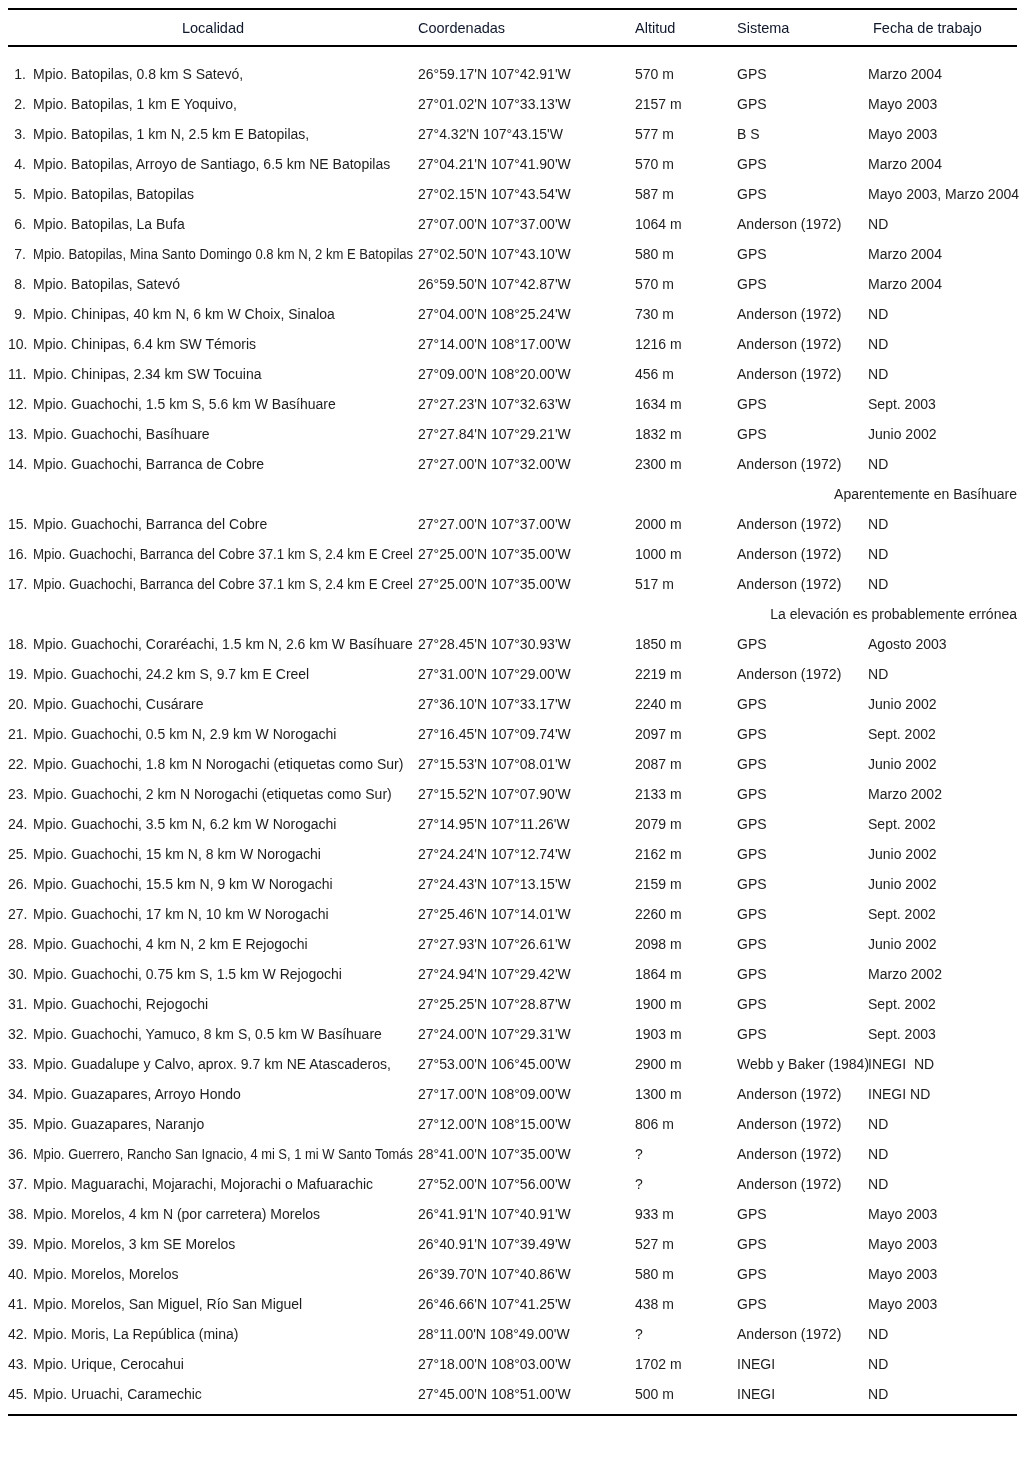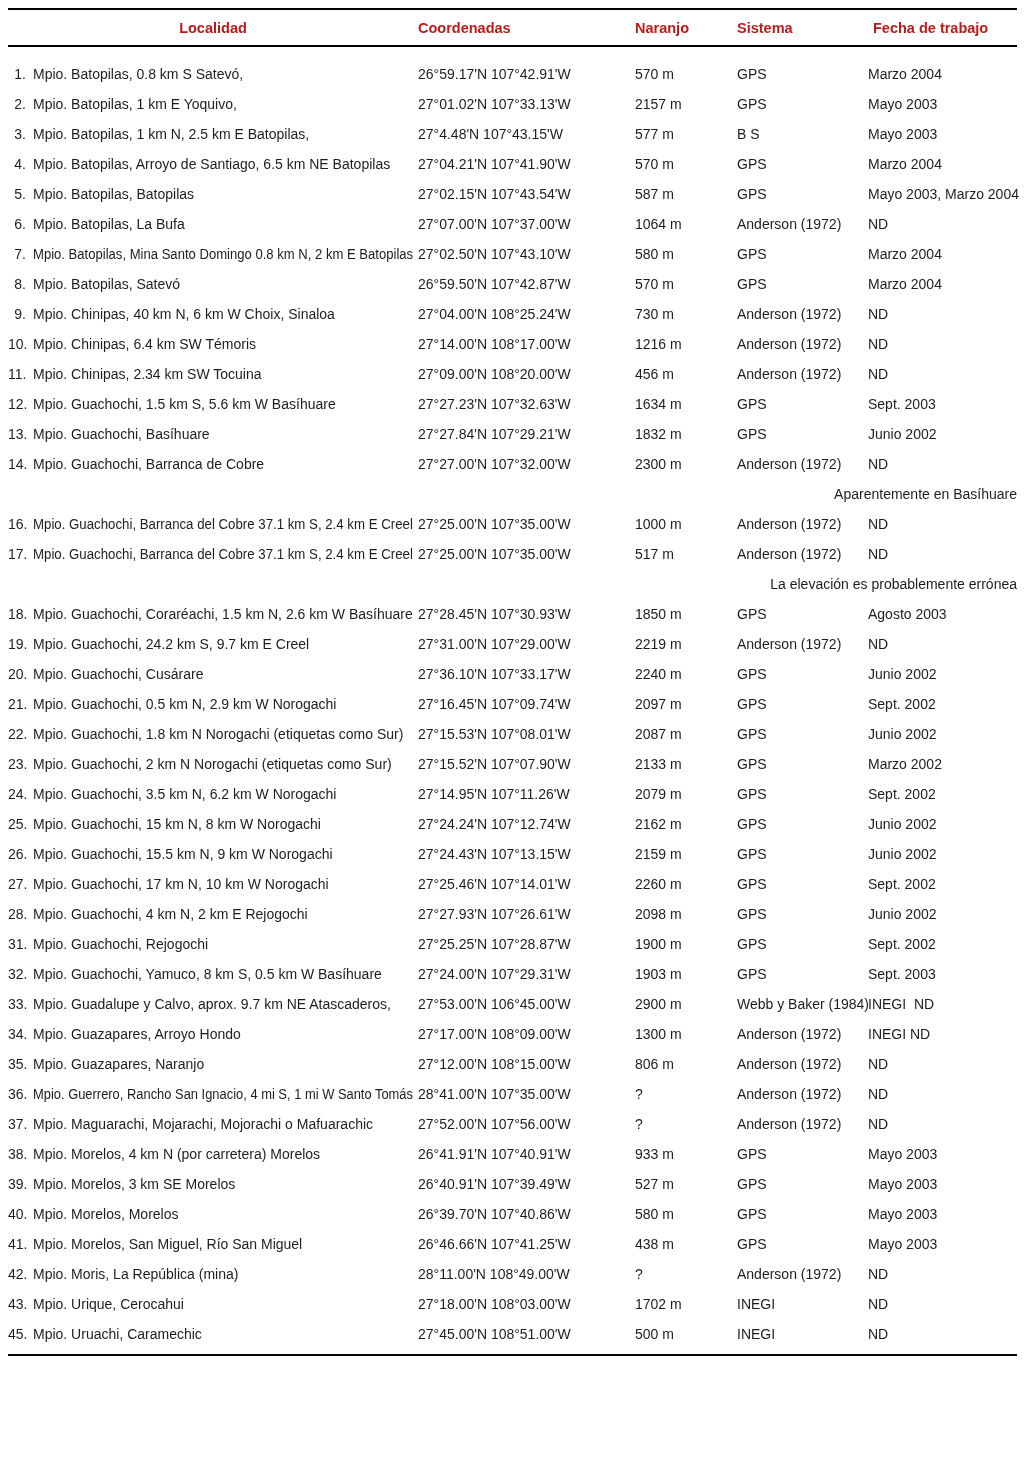--- a/index.html
+++ b/index.html
@@ -13,21 +13,21 @@
     border-collapse:collapse; table-layout:fixed;
     border-top:2px solid #000; border-bottom:2px solid #000;
   }
   col.c-num   { width:22px;  }
   col.c-loc   { width:388px; }
   col.c-coord { width:217px; }
   col.c-alt   { width:102px; }
   col.c-sis   { width:131px; }
   col.c-fec   { width:149px; }
   thead th {
-    font-size:14.5px; font-weight:bold; color:#b91c1c;
+    font-size:14.5px; font-weight:normal; color:#0f172a;
     height:35px; vertical-align:middle; padding:0;
     border-bottom:2px solid #000; white-space:nowrap;
   }
   th.h-loc   { text-align:center; }
   th.h-coord { text-align:left; padding-right:45px;margin-top:47px; }
   th.h-alt   { text-align:left; }
   th.h-sis   { text-align:left;margin-left:48px; }
   th.h-fec   { text-align:left; padding-left:5px; }
   tbody td {
     font-size:14px; height:30px; vertical-align:middle;
@@ -50,21 +50,21 @@
       <col class="c-loc">
       <col class="c-coord">
     <col class="c-alt">
       <col class="c-sis">
       <col class="c-fec">
   </colgroup>
   <thead>
     <tr>
       <th class="h-loc" colspan="2">Localidad</th>
       <th class="h-coord">Coordenadas</th>
-      <th class="h-alt">Naranjo</th>
+      <th class="h-alt">Altitud</th>
       <th class="h-sis">Sistema</th>
       <th class="h-fec">Fecha de trabajo</th>
     </tr>
   </thead>
   <tbody id="table-body">
     <tr class="spacer">
         <td colspan="6"></td>
       </tr>
   <tr>
     <td class="d-num">1.</td>
@@ -78,21 +78,21 @@
     <td class="d-num">2.</td>
     <td class="d-loc"><span class="fit">Mpio. Batopilas, 1 km E Yoquivo,</span></td>
     <td class="d-coord"><span class="fit">27°01.02'N 107°33.13'W</span></td>
     <td class="d-alt">2157 m</td>
     <td class="d-sis">GPS</td>
     <td class="d-fec">Mayo 2003</td>
   </tr>
       <tr>
     <td class="d-num">3.</td>
     <td class="d-loc"><span class="fit">Mpio. Batopilas, 1 km N, 2.5 km E Batopilas,</span></td>
-    <td class="d-coord"><span class="fit">27°4.48'N 107°43.15'W</span></td>
+    <td class="d-coord"><span class="fit">27°4.32'N 107°43.15'W</span></td>
     <td class="d-alt">577 m</td>
     <td class="d-sis">B S</td>
     <td class="d-fec">Mayo 2003</td>
   </tr>
       <tr>
     <td class="d-num">4.</td>
     <td class="d-loc"><span class="fit">Mpio. Batopilas, Arroyo de Santiago, 6.5 km NE Batopilas</span></td>
     <td class="d-coord"><span class="fit">27°04.21'N 107°41.90'W</span></td>
     <td class="d-alt">570 m</td>
     <td class="d-sis">GPS</td>
@@ -176,20 +176,28 @@
     <td class="d-coord"><span class="fit">27°27.00'N 107°32.00'W</span></td>
     <td class="d-alt">2300 m</td>
     <td class="d-sis">Anderson (1972)</td>
     <td class="d-fec">ND</td>
   </tr>
       <tr>
     <td colspan="3"></td>
     <td class="d-note" colspan="3">Aparentemente en Basíhuare</td>
   </tr>
       <tr>
+    <td class="d-num">15.</td>
+    <td class="d-loc"><span class="fit">Mpio. Guachochi, Barranca del Cobre</span></td>
+    <td class="d-coord"><span class="fit">27°27.00'N 107°37.00'W</span></td>
+    <td class="d-alt">2000 m</td>
+    <td class="d-sis">Anderson (1972)</td>
+    <td class="d-fec">ND</td>
+  </tr>
+      <tr>
     <td class="d-num">16.</td>
     <td class="d-loc"><span class="fit" style="transform: scaleX(0.946);">Mpio. Guachochi, Barranca del Cobre 37.1 km S, 2.4 km E Creel</span></td>
     <td class="d-coord"><span class="fit">27°25.00'N 107°35.00'W</span></td>
     <td class="d-alt">1000 m</td>
     <td class="d-sis">Anderson (1972)</td>
     <td class="d-fec">ND</td>
   </tr>
       <tr>
     <td class="d-num">17.</td>
     <td class="d-loc"><span class="fit" style="transform: scaleX(0.946);">Mpio. Guachochi, Barranca del Cobre 37.1 km S, 2.4 km E Creel</span></td>
@@ -282,20 +290,28 @@
     <td class="d-sis">GPS</td>
     <td class="d-fec">Sept. 2002</td>
   </tr>
       <tr>
     <td class="d-num">28.</td>
     <td class="d-loc"><span class="fit">Mpio. Guachochi, 4 km N, 2 km E Rejogochi</span></td>
     <td class="d-coord"><span class="fit">27°27.93'N 107°26.61'W</span></td>
     <td class="d-alt">2098 m</td>
     <td class="d-sis">GPS</td>
     <td class="d-fec">Junio 2002</td>
+  </tr>
+      <tr>
+    <td class="d-num">30.</td>
+    <td class="d-loc"><span class="fit">Mpio. Guachochi, 0.75 km S, 1.5 km W Rejogochi</span></td>
+    <td class="d-coord"><span class="fit">27°24.94'N 107°29.42'W</span></td>
+    <td class="d-alt">1864 m</td>
+    <td class="d-sis">GPS</td>
+    <td class="d-fec">Marzo 2002</td>
   </tr>
       <tr>
     <td class="d-num">31.</td>
     <td class="d-loc"><span class="fit">Mpio. Guachochi, Rejogochi</span></td>
     <td class="d-coord"><span class="fit">27°25.25'N 107°28.87'W</span></td>
     <td class="d-alt">1900 m</td>
     <td class="d-sis">GPS</td>
     <td class="d-fec">Sept. 2002</td>
   </tr>
       <tr>

